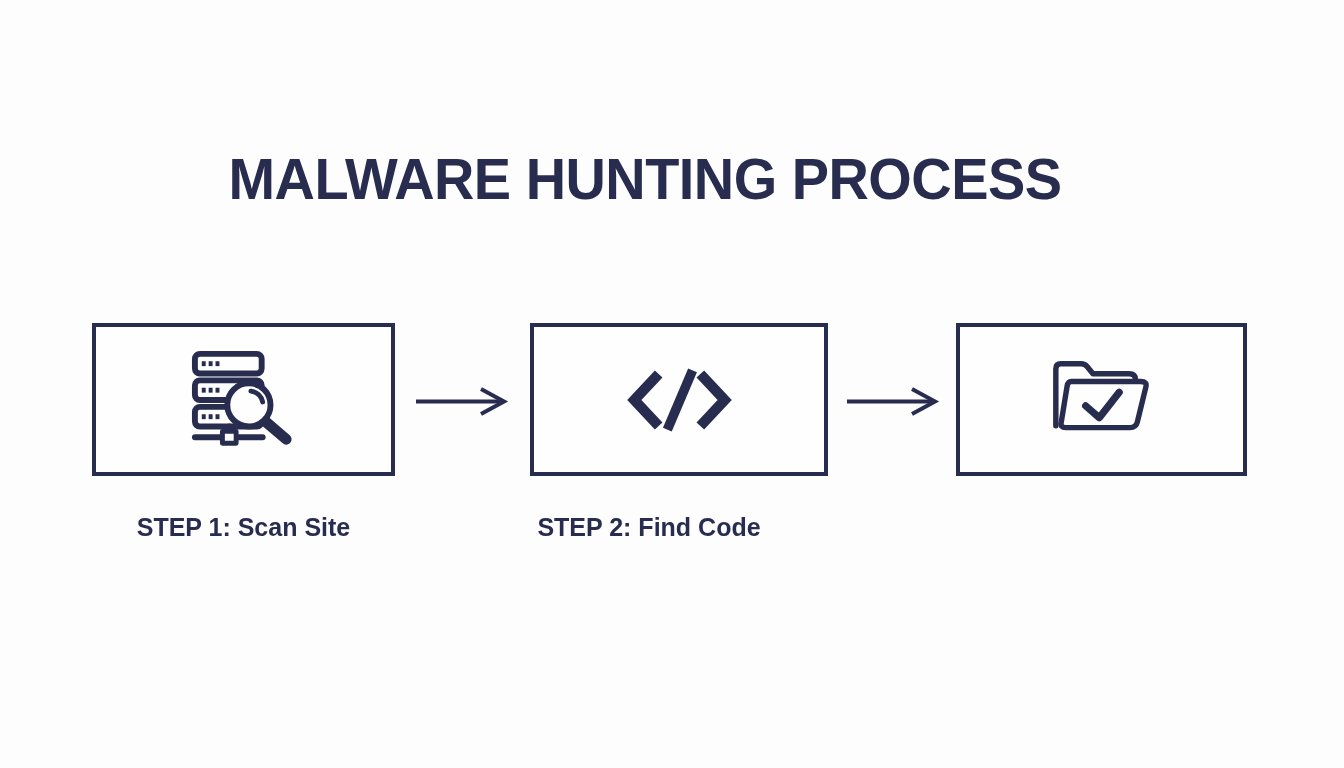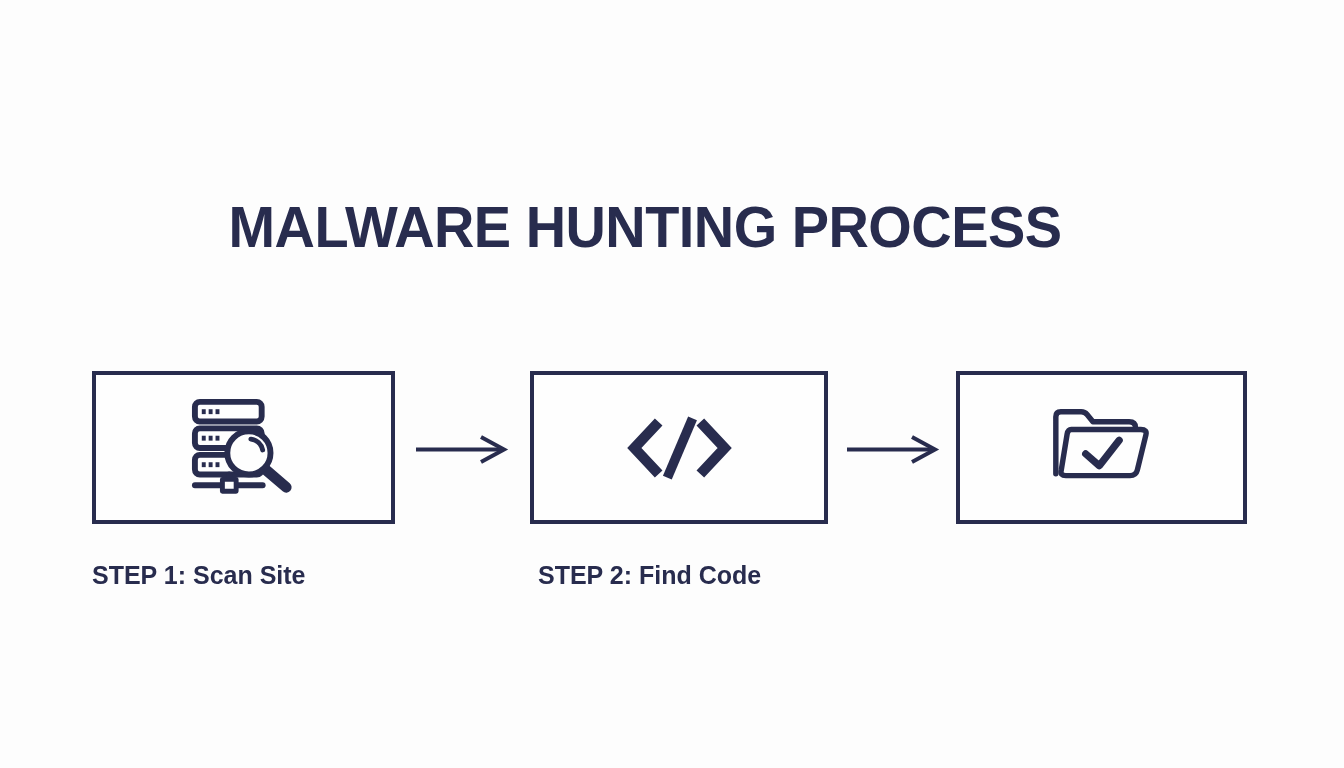--- a/index.html
+++ b/index.html
@@ -11,21 +11,20 @@
   body {
     background: var(--background);
     font-family: "Liberation Sans", sans-serif;
     color: var(--ink);
     position: relative;
     overflow: hidden;
   }
   .canvas {
     position: absolute;
     inset: 0;
-    margin-top: 48px;
   }
   .title {
     position: absolute;
     top: 146px;
     left: 0;
     width: 1290px;
     text-align: center;
     font-size: 57px;
     font-weight: 700;
     letter-spacing: -0.5px;
@@ -44,25 +43,26 @@
     justify-content: center;
   }
   .step-box.b1 { left: 92px;  width: 303px; }
   .step-box.b2 { left: 530px; width: 298px; }
   .step-box.b3 { left: 956px; width: 291px; }
   .step-label {
     position: absolute;
     top: 513px;
     font-size: 25px;
     font-weight: 700;
+    text-align: center;
     color: var(--ink);
     white-space: nowrap;
   }
   .step-label.l1 { left: 92px;  width: 303px; }
-  .step-label.l2 { left: 538px; width: 298px; }
+  .step-label.l2 { left: 500px; width: 298px; }
   .step-label.l3 { left: 956px; width: 291px; }
   .arrow {
     position: absolute;
     top: 386px;
     width: 96px;
     height: 31px;
   }
   .arrow.a1 { left: 414px; }
   .arrow.a2 { left: 845px; }
   svg { display: block; }

